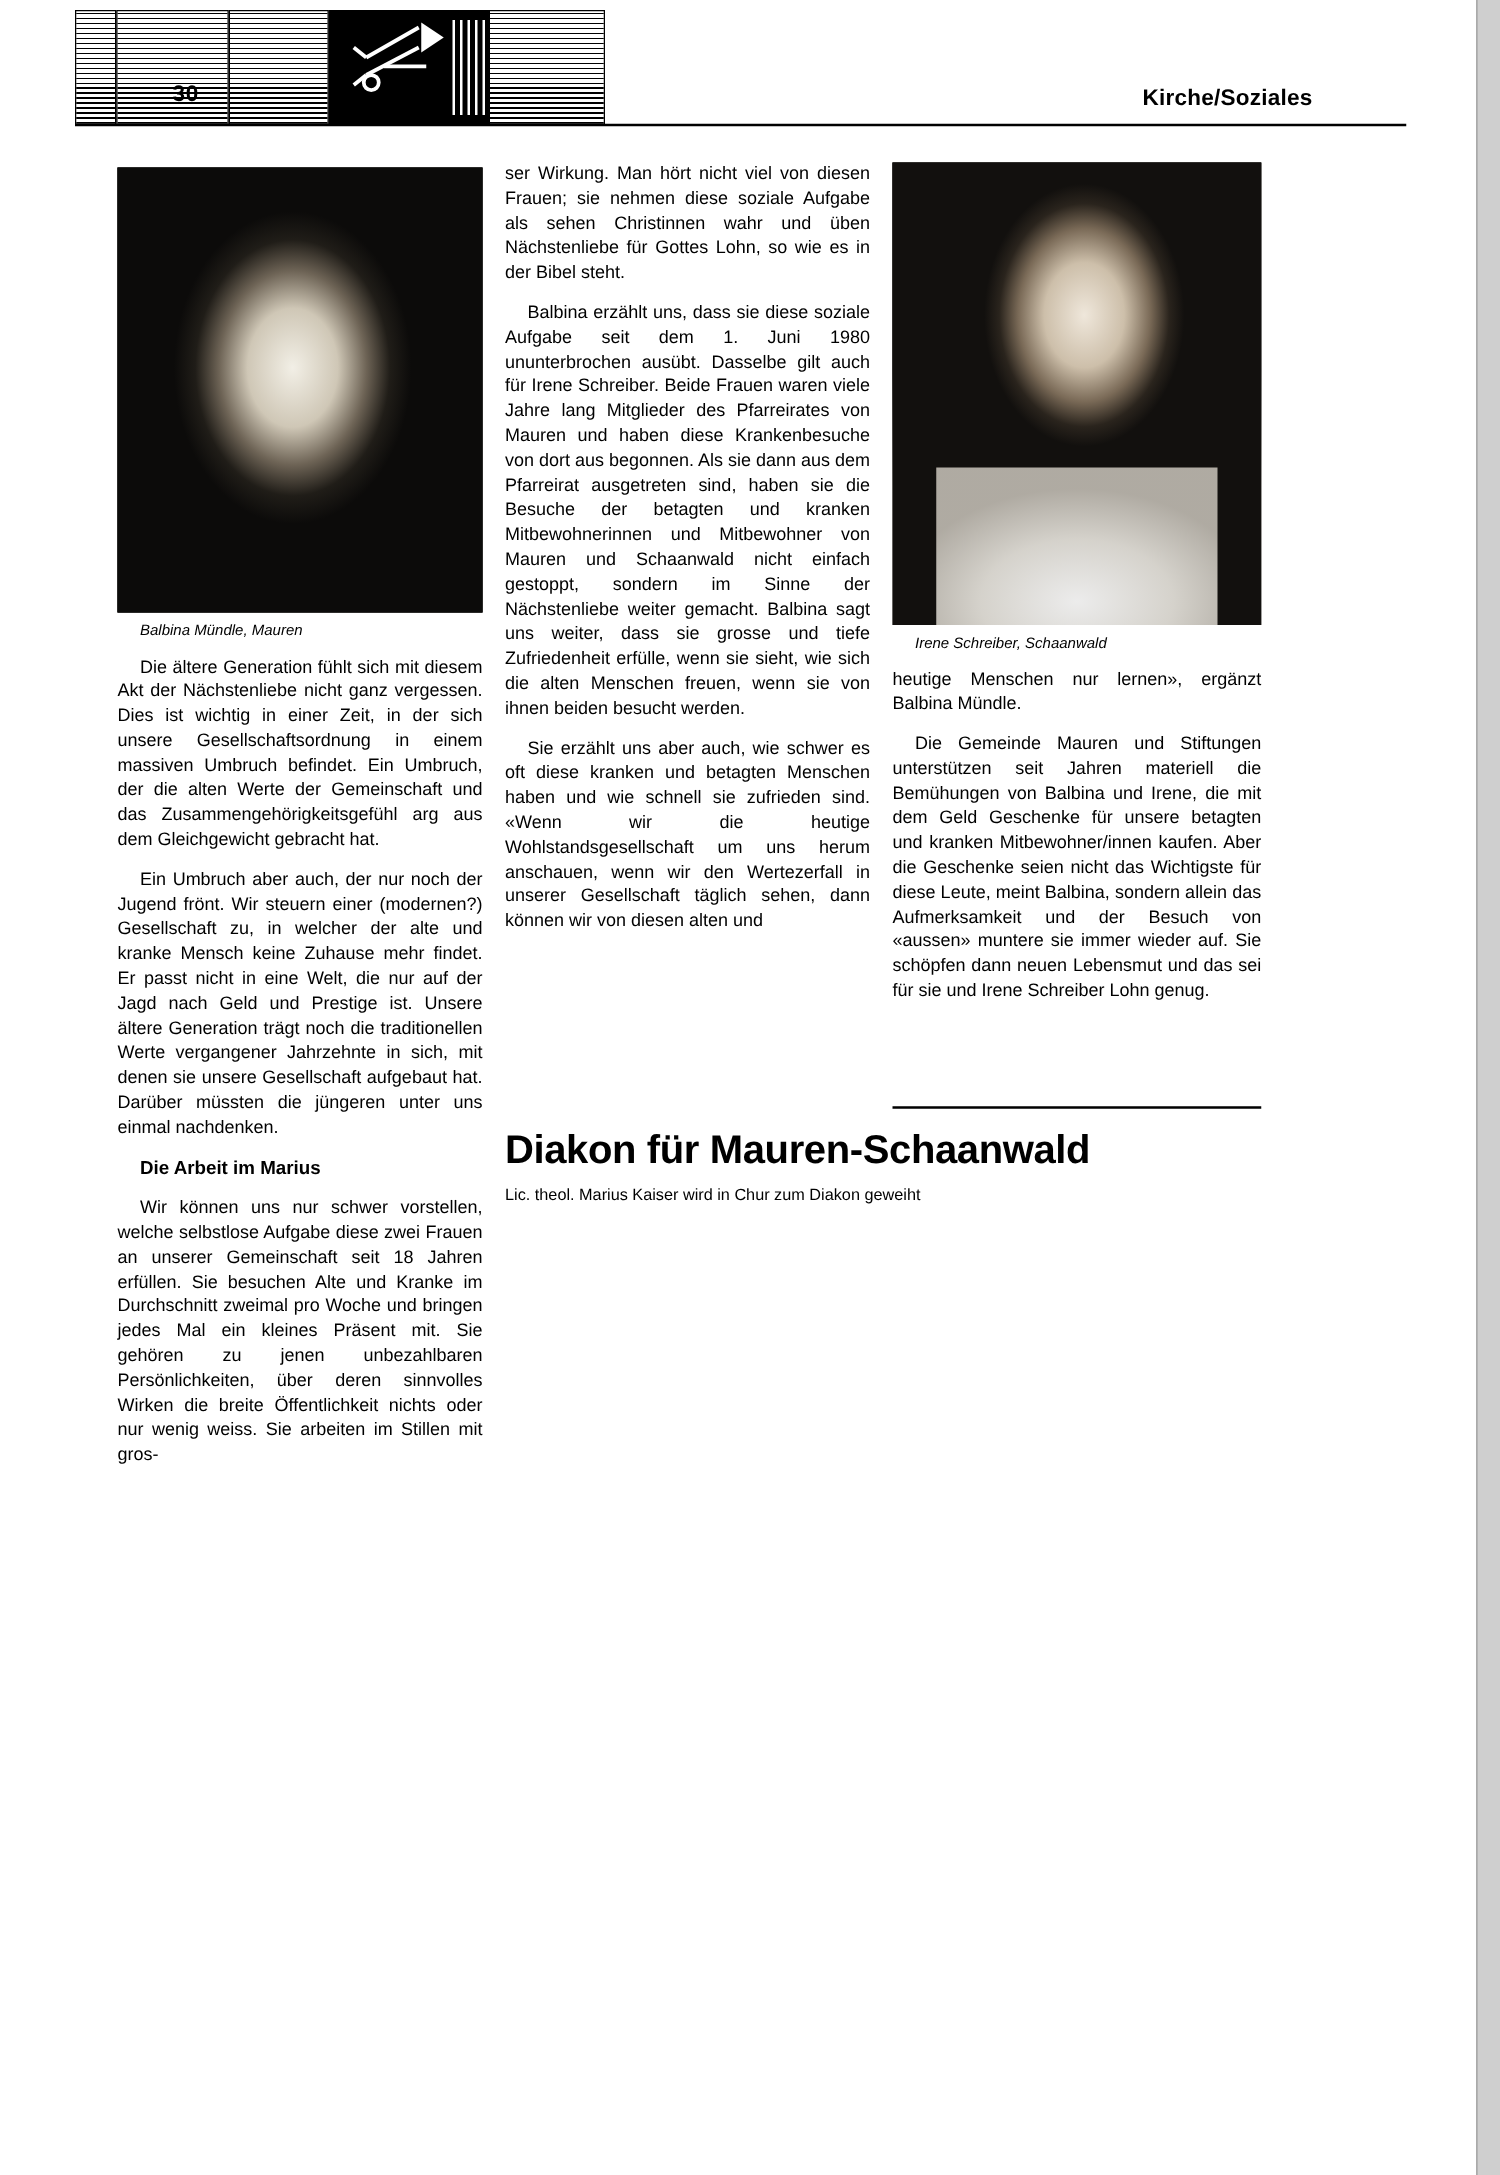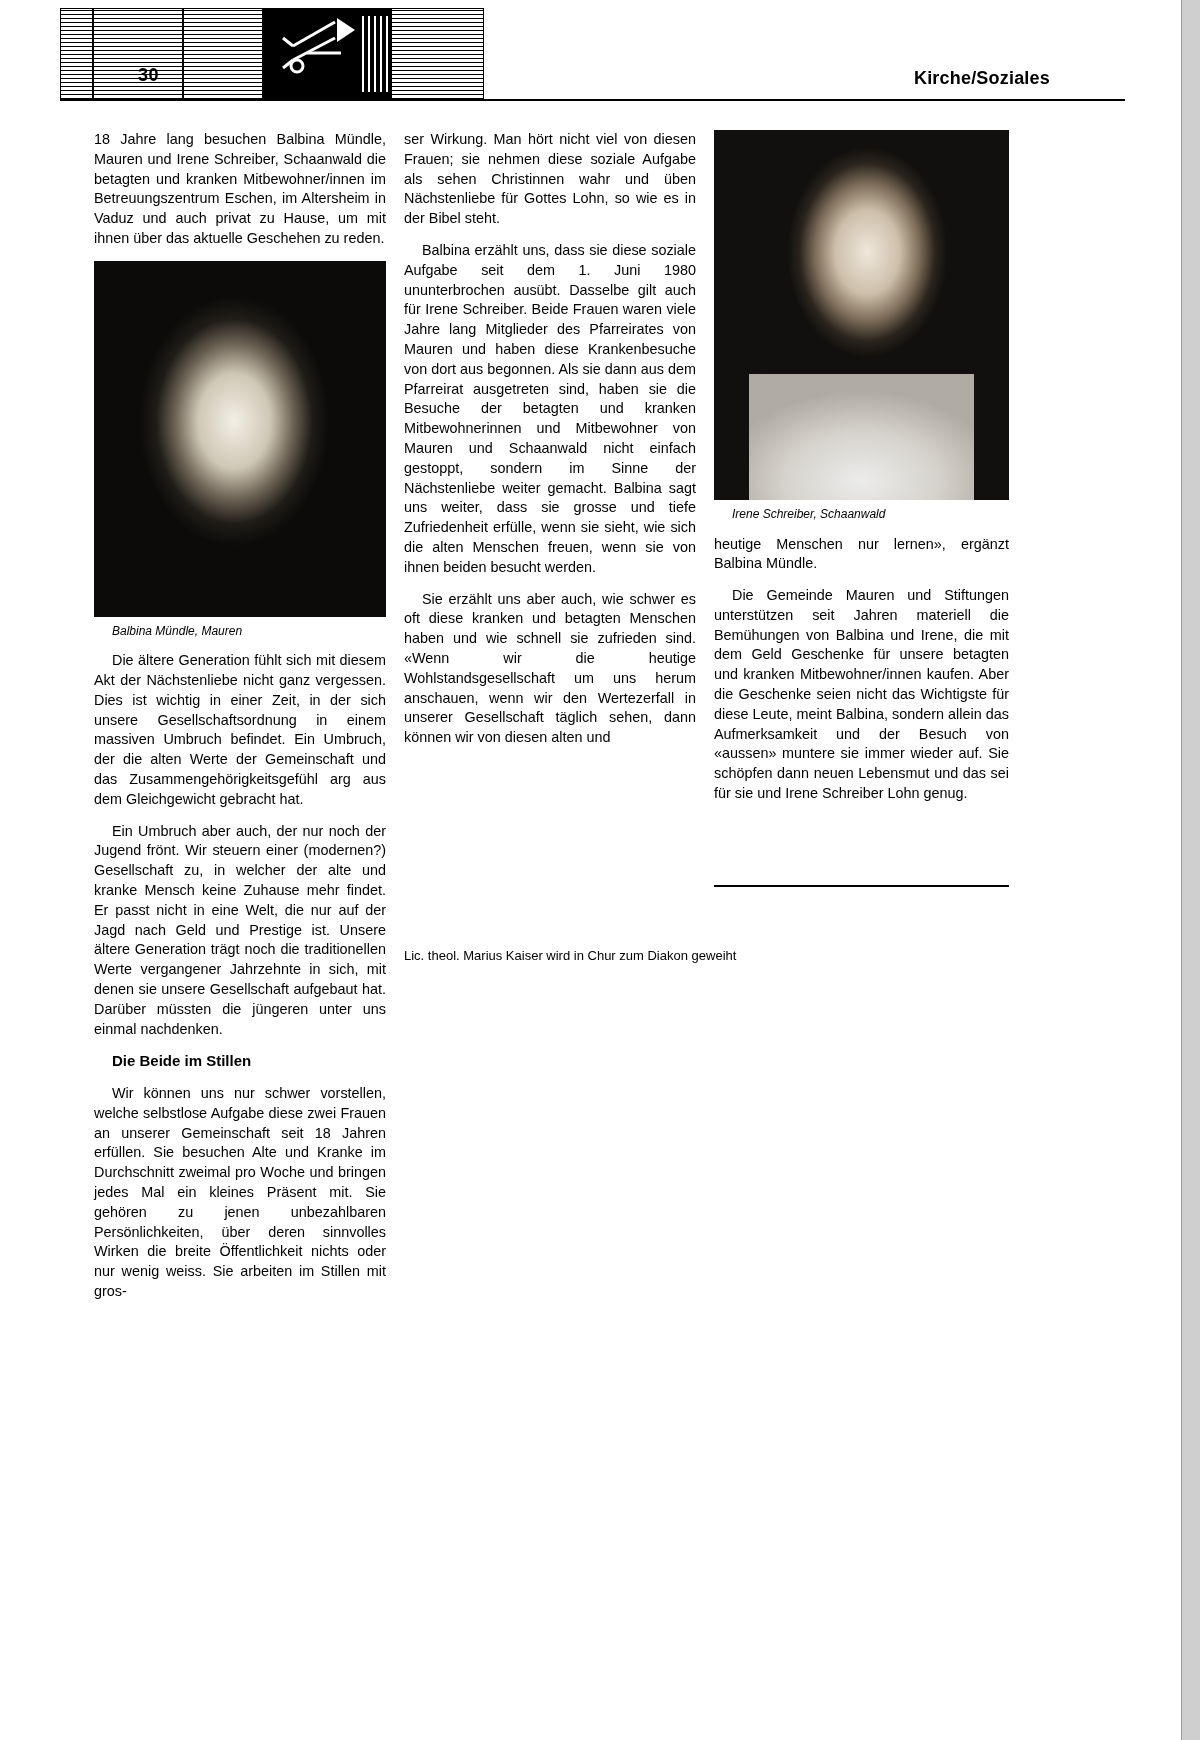--- a/index.html
+++ b/index.html
@@ -236,46 +236,46 @@
     <div class="header-title">Kirche/Soziales</div>
   </div>
   <div class="header-rule"></div>
 
   <div class="content">
 
 
     <div class="cols" style="height: 760px;">
 
       <div class="col c1">
-        <p class="noindent">18 Jahre lang besuchen Balbina Mündle, Mauren und Irene Schreiber, Schaanwald die betagten und kranken Mitbewohner/innen im Betreuungszentrum Eschen, im Altersheim in Vaduz und auch privat zu Hause, um mit ihnen über das aktuelle Geschehen zu reden.</p>
         <div class="photo photo-balbina"></div>
         <p class="photo-caption">Balbina Mündle, Mauren</p>
         <p>Die ältere Generation fühlt sich mit diesem Akt der Nächstenliebe nicht ganz vergessen. Dies ist wichtig in einer Zeit, in der sich unsere Gesellschaftsordnung in einem massiven Umbruch befindet. Ein Umbruch, der die alten Werte der Gemeinschaft und das Zusammengehörigkeitsgefühl arg aus dem Gleichgewicht gebracht hat.</p>
         <p>Ein Umbruch aber auch, der nur noch der Jugend frönt. Wir steuern einer (modernen?) Gesellschaft zu, in welcher der alte und kranke Mensch keine Zuhause mehr findet. Er passt nicht in eine Welt, die nur auf der Jagd nach Geld und Prestige ist. Unsere ältere Generation trägt noch die traditionellen Werte vergangener Jahrzehnte in sich, mit denen sie unsere Gesellschaft aufgebaut hat. Darüber müssten die jüngeren unter uns einmal nachdenken.</p>
-        <p class="subhead-bold">Die Beide im Stillen</p>
+        <p class="subhead-bold">Die Arbeit im Marius</p>
         <p>Wir können uns nur schwer vorstellen, welche selbstlose Aufgabe diese zwei Frauen an unserer Gemeinschaft seit 18 Jahren erfüllen. Sie besuchen Alte und Kranke im Durchschnitt zweimal pro Woche und bringen jedes Mal ein kleines Präsent mit. Sie gehören zu jenen unbezahlbaren Persönlichkeiten, über deren sinnvolles Wirken die breite Öffentlichkeit nichts oder nur wenig weiss. Sie arbeiten im Stillen mit gros-</p>
       </div>
 
       <div class="col c2">
         <p class="noindent">ser Wirkung. Man hört nicht viel von diesen Frauen; sie nehmen diese soziale Aufgabe als sehen Christinnen wahr und üben Nächstenliebe für Gottes Lohn, so wie es in der Bibel steht.</p>
         <p>Balbina erzählt uns, dass sie diese soziale Aufgabe seit dem 1. Juni 1980 ununterbrochen ausübt. Dasselbe gilt auch für Irene Schreiber. Beide Frauen waren viele Jahre lang Mitglieder des Pfarreirates von Mauren und haben diese Krankenbesuche von dort aus begonnen. Als sie dann aus dem Pfarreirat ausgetreten sind, haben sie die Besuche der betagten und kranken Mitbewohnerinnen und Mitbewohner von Mauren und Schaanwald nicht einfach gestoppt, sondern im Sinne der Nächstenliebe weiter gemacht. Balbina sagt uns weiter, dass sie grosse und tiefe Zufriedenheit erfülle, wenn sie sieht, wie sich die alten Menschen freuen, wenn sie von ihnen beiden besucht werden.</p>
         <p>Sie erzählt uns aber auch, wie schwer es oft diese kranken und betagten Menschen haben und wie schnell sie zufrieden sind. «Wenn wir die heutige Wohlstandsgesellschaft um uns herum anschauen, wenn wir den Wertezerfall in unserer Gesellschaft täglich sehen, dann können wir von diesen alten und</p>
       </div>
 
       <div class="col c3">
         <div class="photo photo-irene"></div>
         <p class="photo-caption">Irene Schreiber, Schaanwald</p>
         <p class="noindent">heutige Menschen nur lernen», ergänzt Balbina Mündle.</p>
         <p>Die Gemeinde Mauren und Stiftungen unterstützen seit Jahren materiell die Bemühungen von Balbina und Irene, die mit dem Geld Geschenke für unsere betagten und kranken Mitbewohner/innen kaufen. Aber die Geschenke seien nicht das Wichtigste für diese Leute, meint Balbina, sondern allein das Aufmerksamkeit und der Besuch von «aussen» muntere sie immer wieder auf. Sie schöpfen dann neuen Lebensmut und das sei für sie und Irene Schreiber Lohn genug.</p>
       </div>
 
     </div>
 
     <div class="article-rule" style="left:620px; top:755px; width:295px;"></div>
 
+    <h2 class="headline2" style="left:310px; top:772px; width:700px;">Diakon für Mauren-Schaanwald</h2>
 
     <div class="subhead2" style="left:310px; top:818px; width:700px;">Lic. theol. Marius Kaiser wird in Chur zum Diakon geweiht</div>
 
     <div class="cols" style="height: 1px;">
       
 
       
     </div>
 
   </div>

